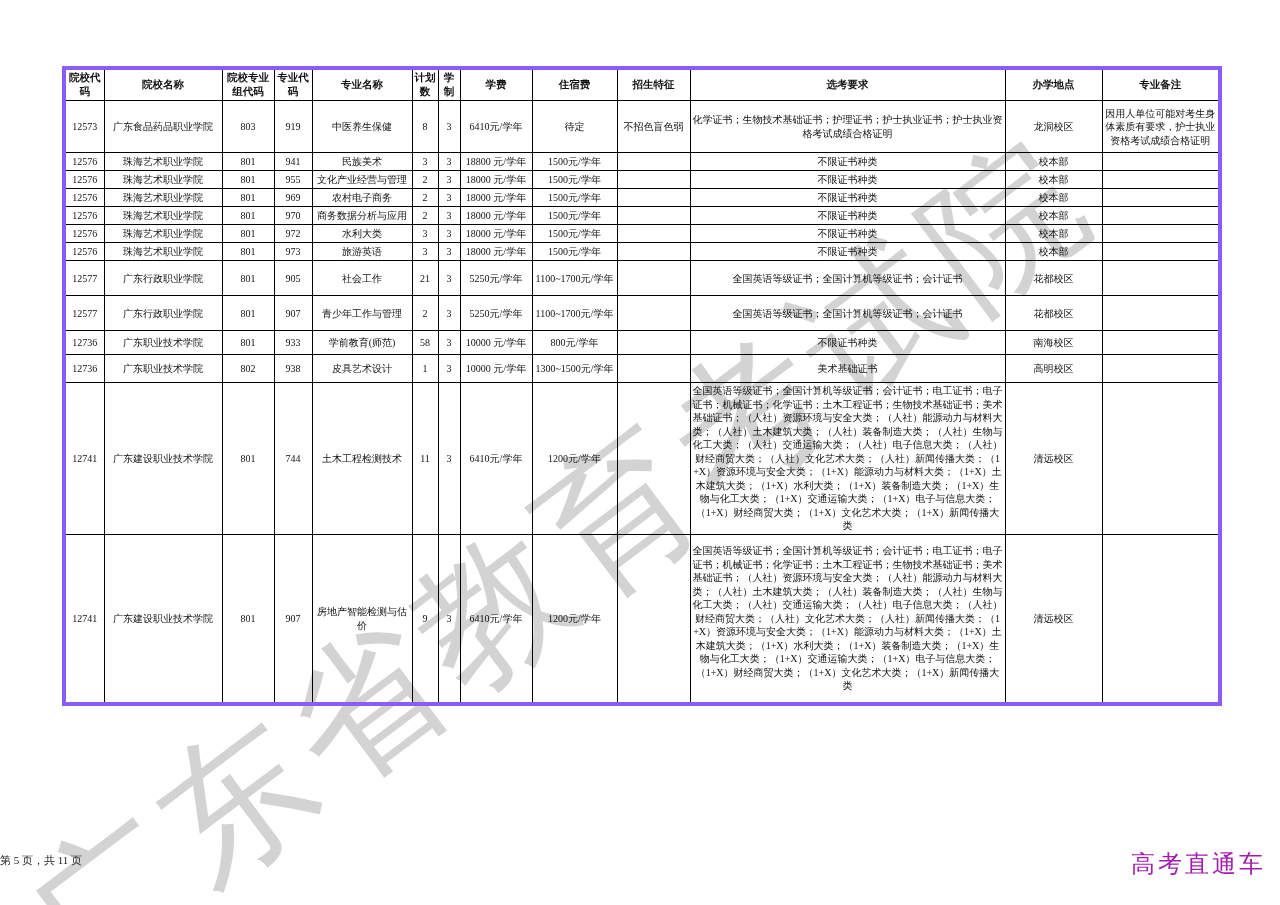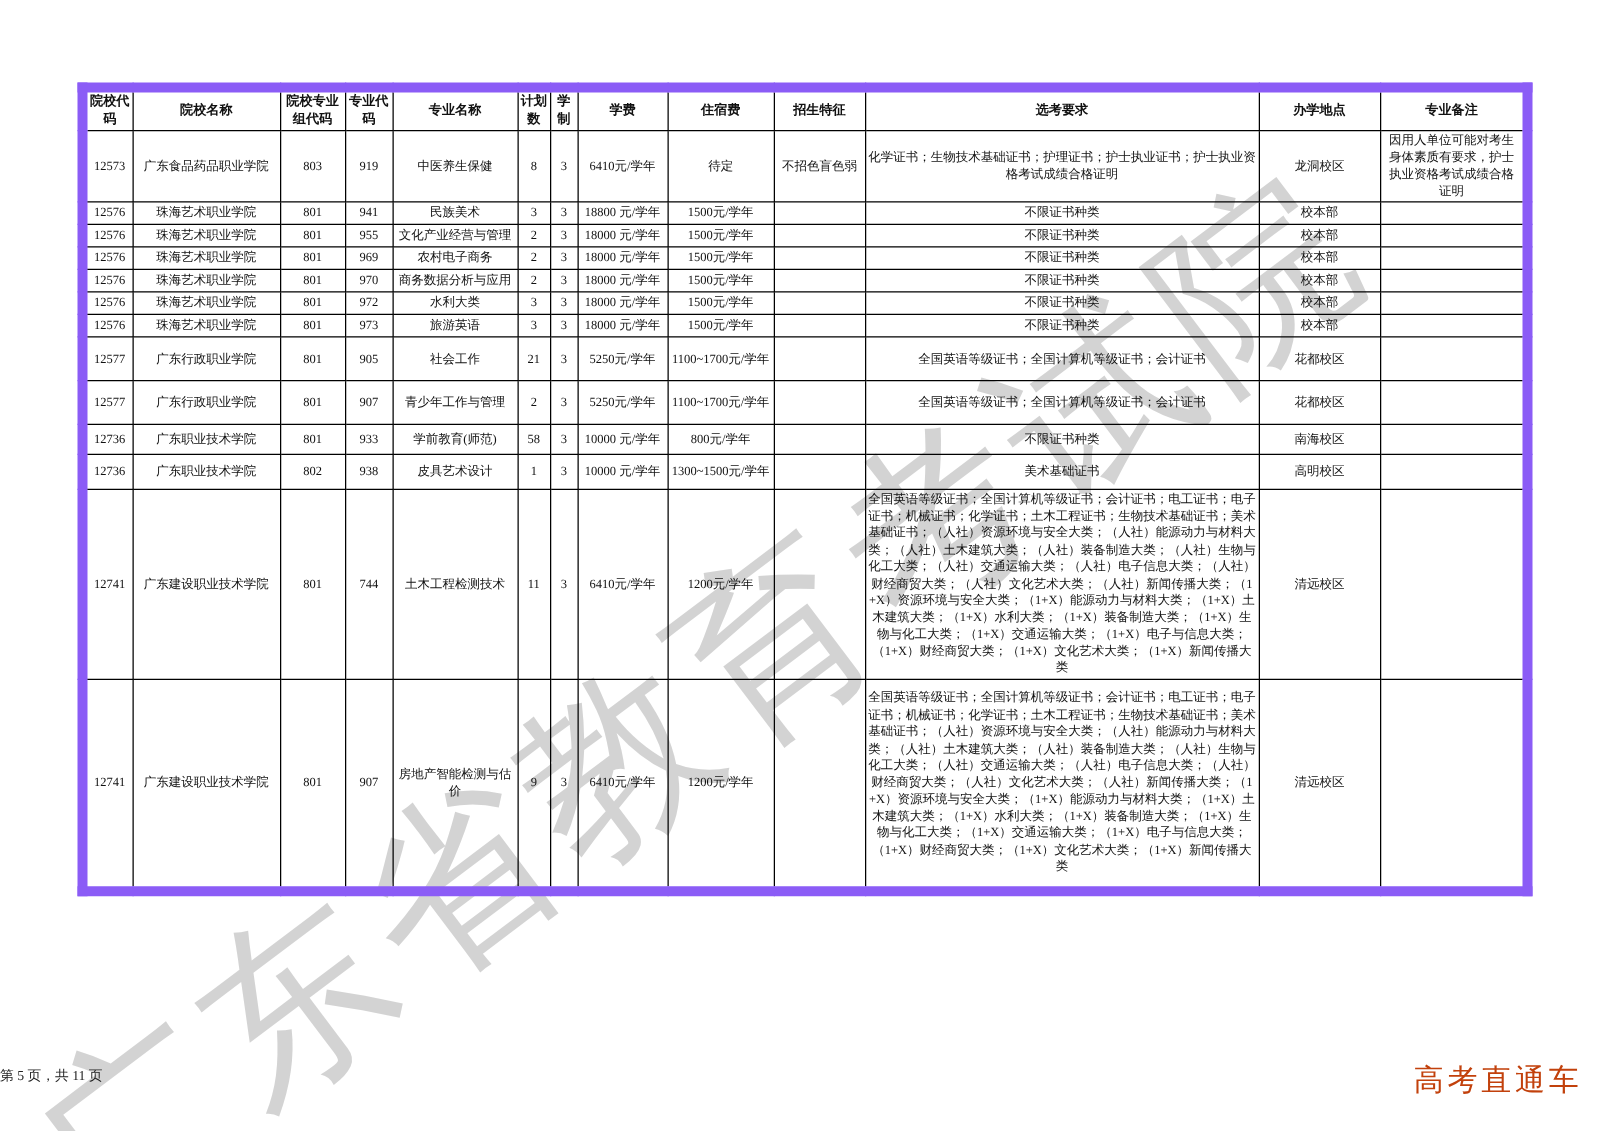--- a/index.html
+++ b/index.html
@@ -38,37 +38,37 @@
     border:1px solid #000;
     font-size:10px;
     line-height:1.35;
     text-align:center;
     vertical-align:middle;
     padding:1px 2px;
     word-break:break-all;
     overflow:hidden;
   }
   table.adm th { font-weight:bold; font-size:10.5px; }
-  table.adm { border:8px solid #8b5cf6; }
+  table.adm { border:4px solid #8b5cf6; }
   table.adm thead tr { height:30px; }
   td.req-cell { padding:2px 4px; }
   .page-info {
     position:absolute;
     left:0; top:853px; width:100%;
     text-align:left;
     font-size:11px;
     color:#222;
     z-index:2;
   }
   .site-logo {
     position:absolute;
     right:14px; top:848px;
     font-size:24px;
     letter-spacing:3px;
-    color:#c2410c;
+    color:#a21caf;
     font-family:Liberation Mono, monospace;
     z-index:2;
   }
 </style>
 </head>
 <body>
 
 <div class="page">
 
   <div class="watermark">广东省教育考试院</div>

